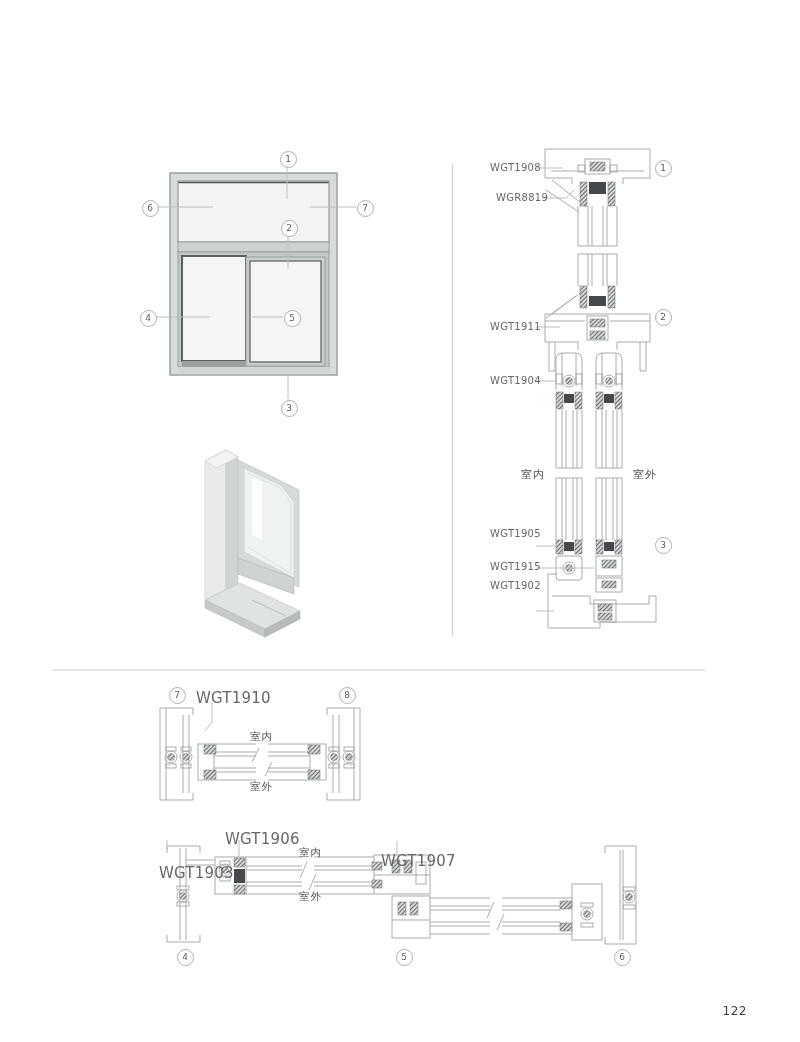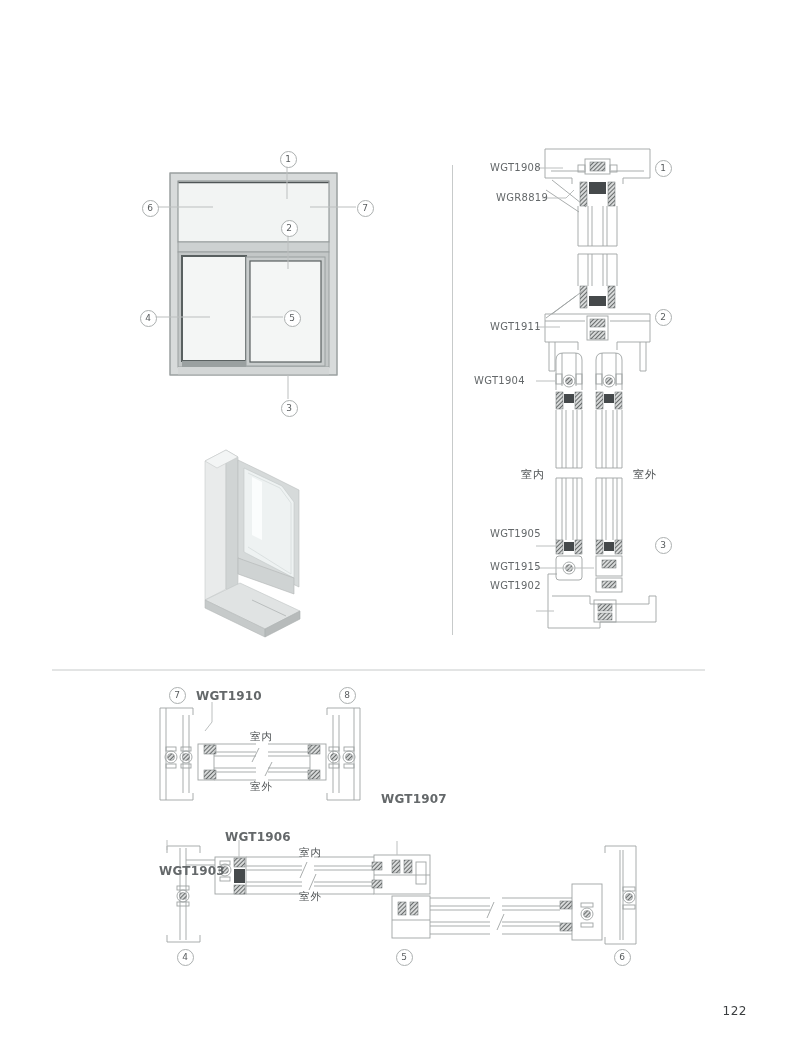--- a/index.html
+++ b/index.html
@@ -4,21 +4,21 @@
 <style>
   html,body{margin:0;padding:0;background:#ffffff;}
   .page{
     position:relative;width:800px;height:1042px;background:#ffffff;overflow:hidden;
     font-family:"DejaVu Sans","Liberation Sans",sans-serif;
   }
   .art{position:absolute;left:0;top:0;}
   .lbl{
     position:absolute;font-size:10px;color:#64686a;letter-spacing:.3px;white-space:nowrap;
   }
-  .lbl-sm{font-size:12px;letter-spacing:.2px;font-weight:bold;}
+  .lbl-sm{font-size:15px;letter-spacing:.2px;}
   .cjk{
     position:absolute;font-size:11px;color:#4e5254;letter-spacing:1px;white-space:nowrap;
   }
   .cjk-sm{font-size:10.5px;}
   .callout{
     position:absolute;width:15px;height:15px;border:1px solid #acb0b0;border-radius:50%;
     background:#ffffff;color:#595d5f;font-size:9px;line-height:15px;text-align:center;
   }
   .pagenum{
     position:absolute;right:53px;top:1004px;font-size:12px;color:#3b3e40;letter-spacing:.5px;
@@ -396,39 +396,39 @@
   <div class="callout" style="left:141.5px;top:199.5px">6</div>
   <div class="callout" style="left:356.5px;top:199.5px">7</div>
   <div class="callout" style="left:280.5px;top:219.5px">2</div>
   <div class="callout" style="left:139.5px;top:309.5px">4</div>
   <div class="callout" style="left:283.5px;top:309.5px">5</div>
   <div class="callout" style="left:280.5px;top:399.5px">3</div>
 
   <span class="lbl" style="left:490px;top:162px">WGT1908</span>
   <span class="lbl" style="left:496px;top:192px">WGR8819</span>
   <span class="lbl" style="left:490px;top:321px">WGT1911</span>
-  <span class="lbl" style="left:474px;top:375px">WGT1904</span>
+  <span class="lbl" style="left:490px;top:375px">WGT1904</span>
   <span class="lbl" style="left:490px;top:528px">WGT1905</span>
   <span class="lbl" style="left:490px;top:561px">WGT1915</span>
   <span class="lbl" style="left:490px;top:580px">WGT1902</span>
   <span class="cjk" style="left:521px;top:467px">室内</span>
   <span class="cjk" style="left:633px;top:467px">室外</span>
   <div class="callout" style="left:654.5px;top:159.5px">1</div>
   <div class="callout" style="left:654.5px;top:308.5px">2</div>
   <div class="callout" style="left:654.5px;top:536.5px">3</div>
 
   <div class="callout" style="left:168.5px;top:686.5px">7</div>
   <div class="callout" style="left:338.5px;top:686.5px">8</div>
   <span class="lbl lbl-sm" style="left:196px;top:689px">WGT1910</span>
   <span class="cjk cjk-sm" style="left:250px;top:730px">室内</span>
   <span class="cjk cjk-sm" style="left:250px;top:780px">室外</span>
 
   <span class="lbl lbl-sm" style="left:159px;top:864px">WGT1903</span>
   <span class="lbl lbl-sm" style="left:225px;top:830px">WGT1906</span>
-  <span class="lbl lbl-sm" style="left:381px;top:792px">WGT1907</span>
+  <span class="lbl lbl-sm" style="left:381px;top:852px">WGT1907</span>
   <span class="cjk cjk-sm" style="left:299px;top:846px">室内</span>
   <span class="cjk cjk-sm" style="left:299px;top:890px">室外</span>
   <div class="callout" style="left:176.5px;top:948.5px">4</div>
   <div class="callout" style="left:395.5px;top:948.5px">5</div>
   <div class="callout" style="left:613.5px;top:948.5px">6</div>
 
   <span class="pagenum">122</span>
 
 </div>
 

